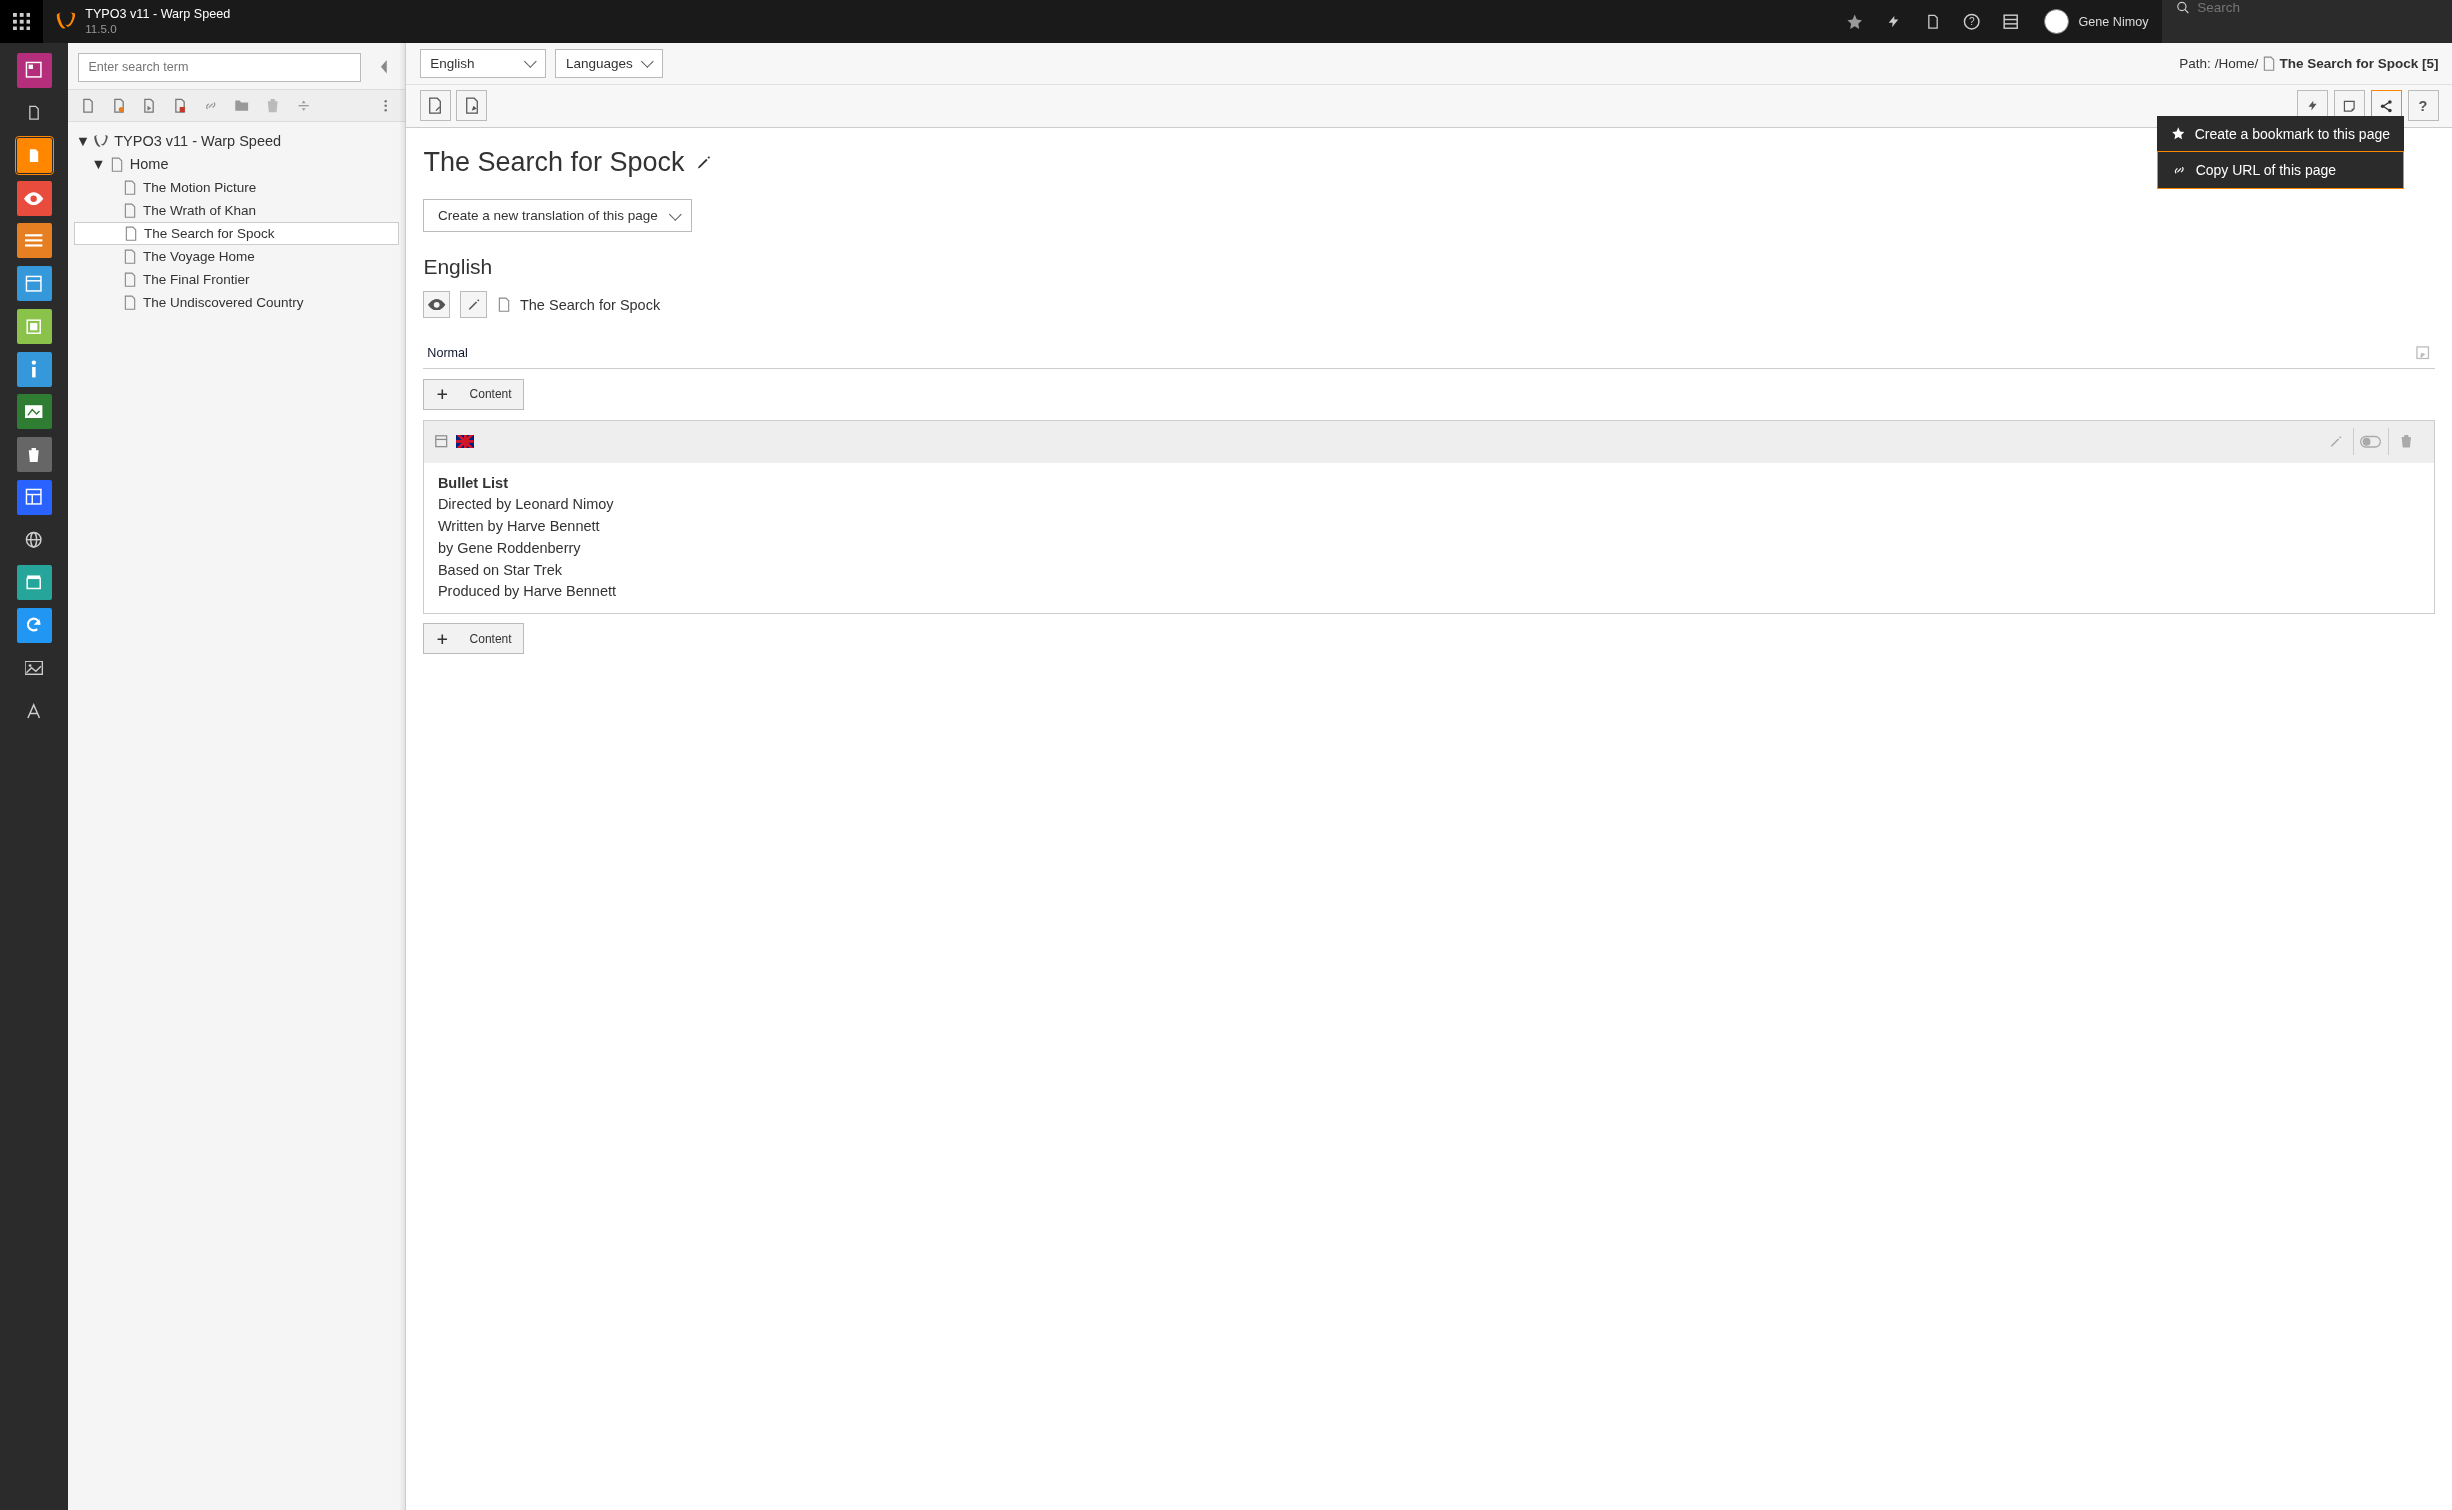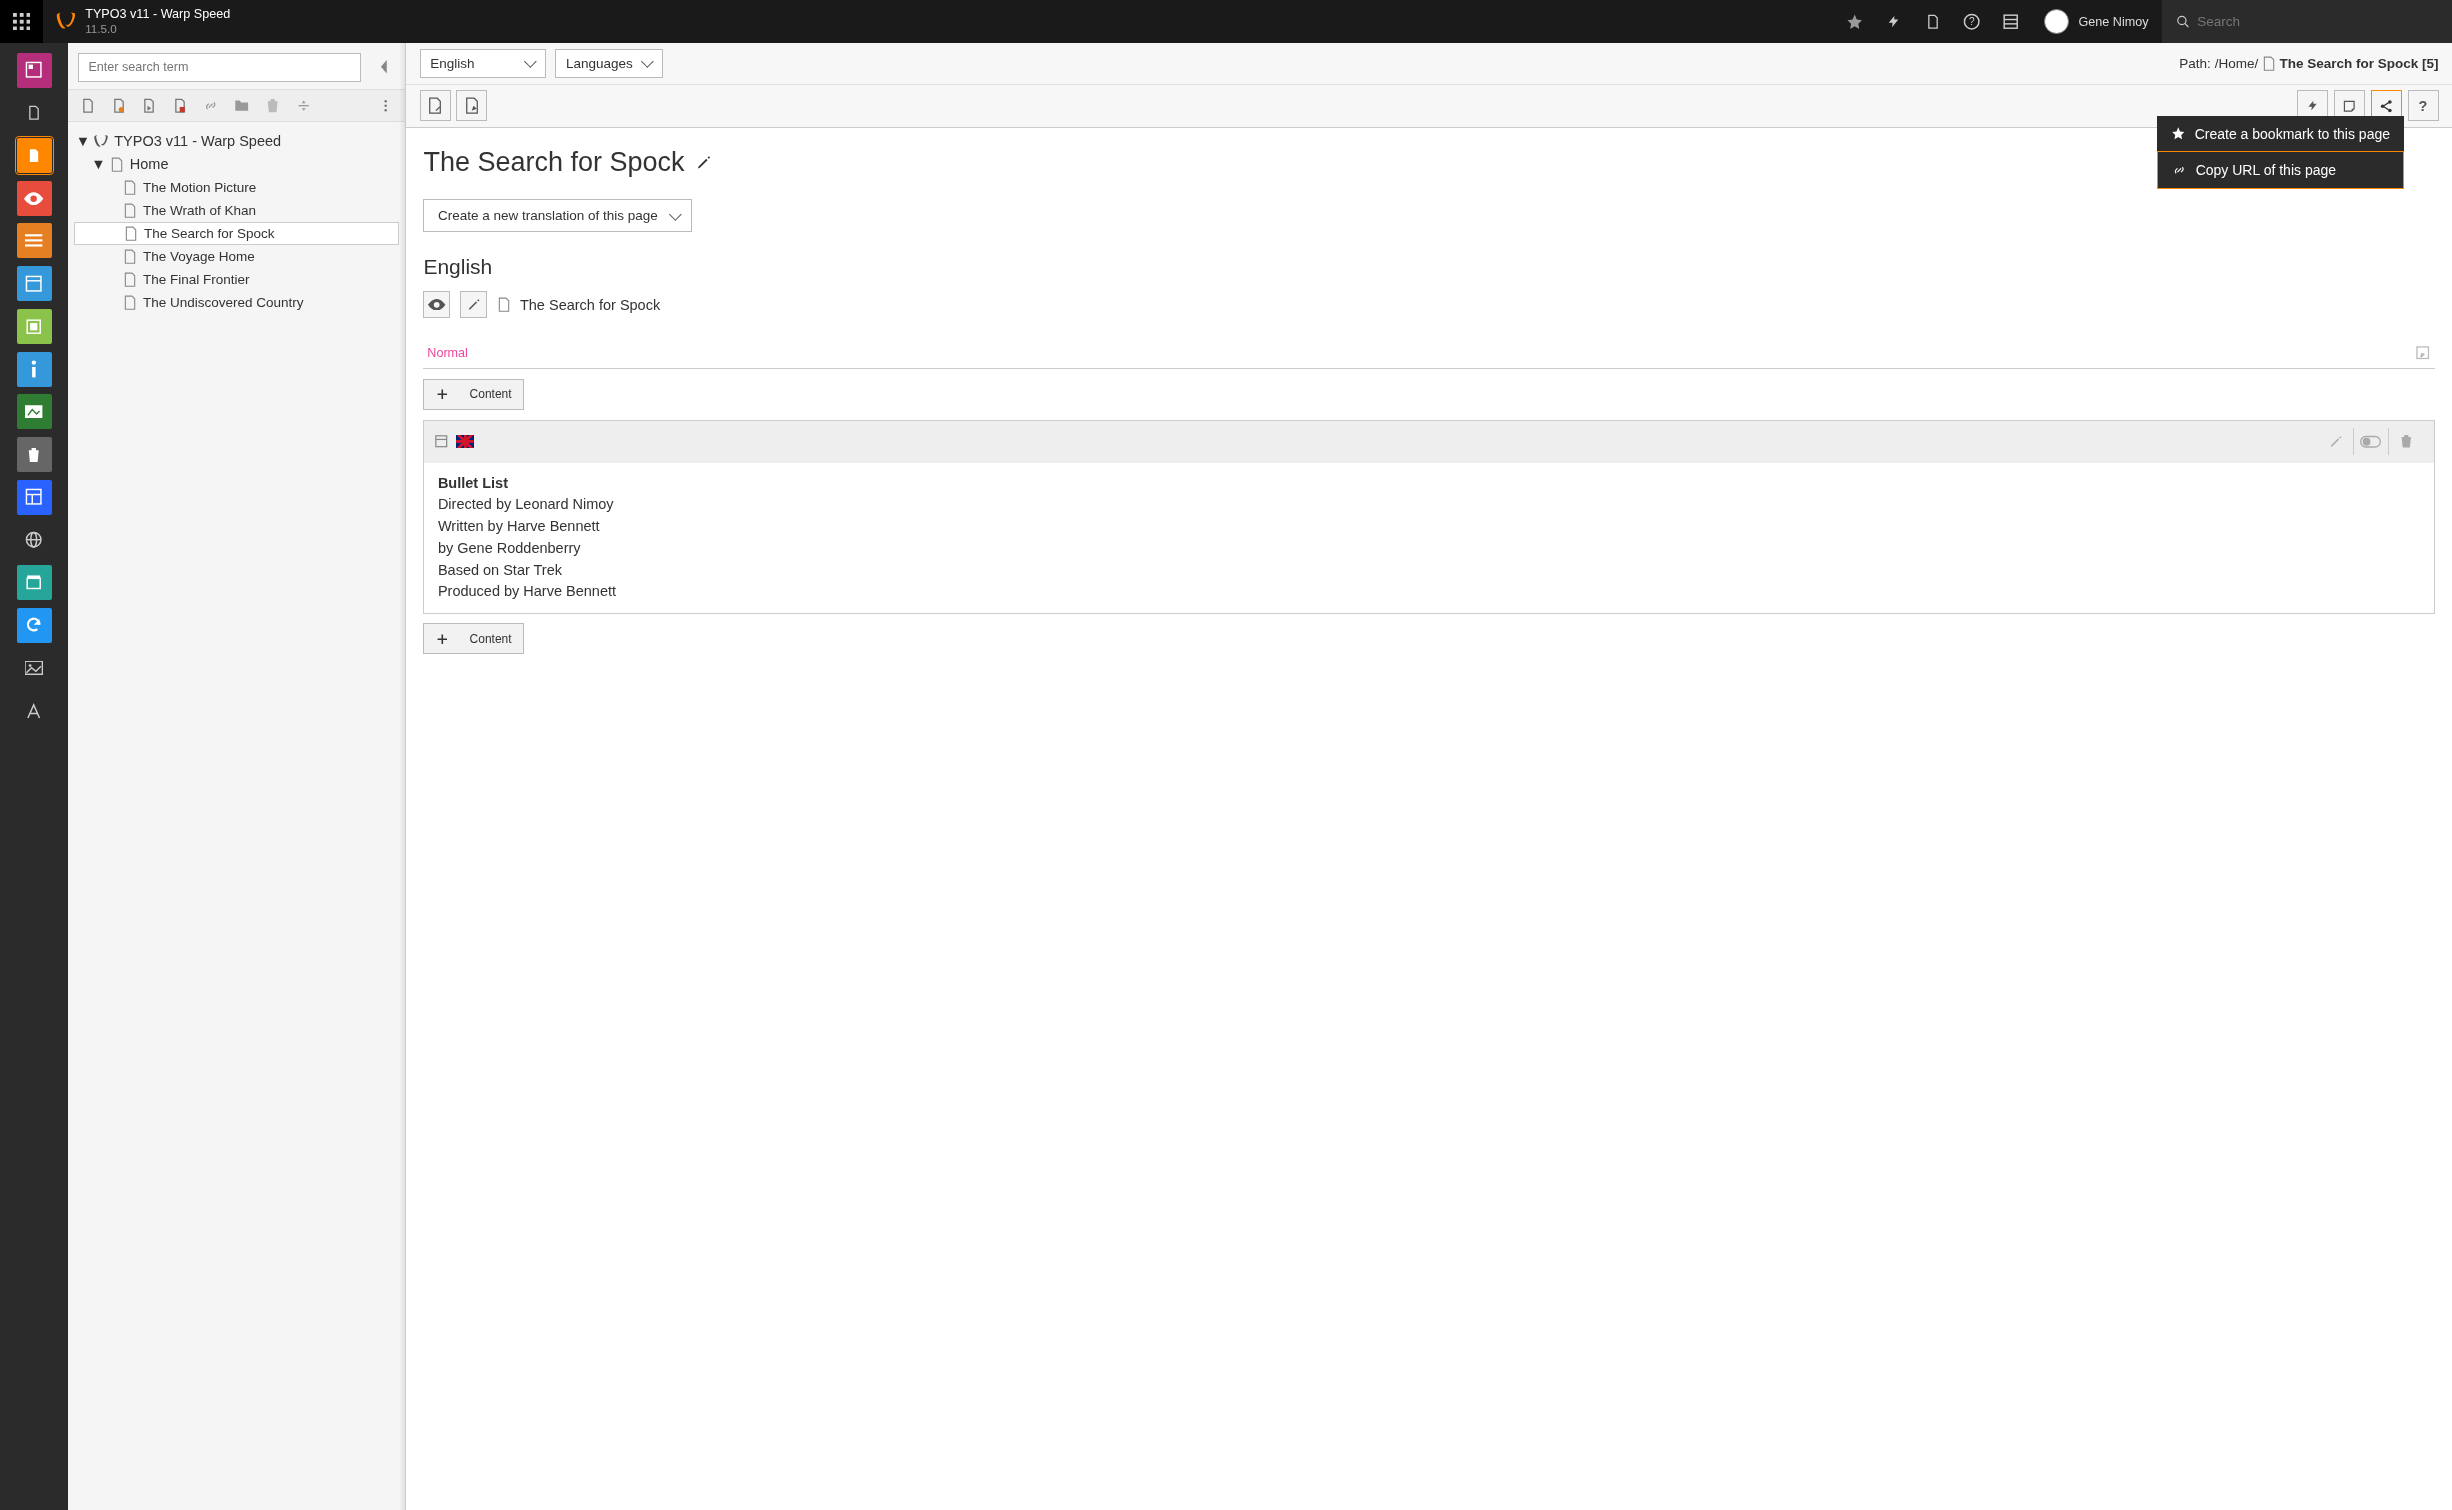--- a/index.html
+++ b/index.html
@@ -11,21 +11,21 @@
 .apps-icon { width: 43px; height: 43px; display: flex; align-items: center; justify-content: center; background: #000; }
 .logo-block { display: flex; align-items: center; padding: 0 11.6px; gap: 9.7px; }
 .logo-mark { width: 21px; height: 21px; }
 .logo-text { display: flex; flex-direction: column; line-height: 1.2; }
 .logo-title { color: #fff; font-size: 12.6px; }
 .logo-version { color: #999; font-size: 11.6px; }
 .topbar-right { margin-left: auto; display: flex; align-items: center; height: 100%; }
 .topbar-icon { width: 39px; height: 43px; display: flex; align-items: center; justify-content: center; color: #aaa; }
 .topbar-user { display: flex; align-items: center; gap: 9.7px; padding: 0 13.5px; color: #ddd; }
 .avatar { width: 25px; height: 25px; border-radius: 50%; background: #fff; border: 1.9px solid #777; }
-.topbar-search { display: flex; align-items: center; gap: 7.7px; background: #2b2b2b; height: 43px; padding: 0 13.5px; width: 290px; }
+.topbar-search { display: flex; align-items: flex-start; gap: 7.7px; background: #2b2b2b; height: 43px; padding: 0 13.5px; width: 290px; }
 .topbar-search input { background: transparent; border: none; color: #ccc; font-size: 13.5px; outline: none; width: 100%; }
 
 
 .shell { display: flex; height: calc(100vh - 43px); }
 
 
 .modulebar { width: 68px; background: #2b2b2b; display: flex; flex-direction: column; align-items: center; padding-top: 9.7px; gap: 7.7px; overflow-y: auto; }
 .mod { width: 35px; height: 35px; border-radius: 1.9px; display: flex; align-items: center; justify-content: center; color: #fff; }
 .mod.plain { background: transparent; color: #ccc; }
 .mod.active { outline: 1.9px solid #ff8700; outline-offset: 1px; }
@@ -69,21 +69,21 @@
 .dropdown-item.highlight { border: 1.9px solid #ff8700; text-align: center; }
 
 
 .body { padding: 19.3px 17.4px; overflow-y: auto; flex: 1; }
 .pagetitle { display: flex; align-items: center; gap: 11.6px; }
 .pagetitle h1 { font-size: 27px; font-weight: 400; }
 .trans-dropdown { margin-top: 21px; height: 33px; border: 1px solid #bbb; background: #fff; padding: 0 33px 0 13.5px; font-size: 13.5px; position: relative; display: inline-flex; align-items: center; }
 .trans-dropdown::after { content: ""; position: absolute; right: 11.6px; top: 50%; width: 7.7px; height: 7.7px; border-right: 1.4px solid #555; border-bottom: 1.4px solid #555; transform: translateY(-70%) rotate(45deg); }
 .lang-h2 { margin-top: 23px; font-size: 21px; font-weight: 400; }
 .lang-row { display: flex; align-items: center; gap: 9.7px; margin-top: 11.6px; font-size: 14.5px; }
-.col-hdr { display: flex; align-items: center; margin-top: 19.3px; border-bottom: 1px solid #ccc; padding: 7.7px 3.9px; color: #ec4899; }
+.col-hdr { display: flex; align-items: center; margin-top: 19.3px; border-bottom: 1px solid #ccc; padding: 7.7px 3.9px; color: #0f172a; }
 .col-hdr .colicon { margin-left: auto; color: #bbb; }
 .content-btn { display: inline-flex; align-items: center; gap: 21px; height: 31px; border: 1px solid #bbb; background: #f2f2f2; padding: 0 11.6px; font-size: 12px; margin-top: 9.7px; }
 .element { border: 1px solid #ccc; margin-top: 9.7px; }
 .element-hdr { background: #eee; padding: 7.7px 9.7px; display: flex; align-items: center; gap: 7.7px; }
 .element-hdr .actions { margin-left: auto; display: flex; gap: 0; }
 .element-hdr .actions .iconbtn { border-left: none; border-top: none; border-bottom: none; border-right: 1px solid #ccc; background: #eee; width: 35px; height: 27px; color: #aaa; }
 .element-hdr .actions .iconbtn:last-child { border-right: none; }
 .element-body { padding: 9.7px 13.5px; font-size: 14.5px; line-height: 1.5; }
 .element-body .ttl { font-weight: bold; }
 .flag-uk { width: 17.4px; height: 13.5px; background: linear-gradient(#cf142b,#cf142b) center/100% 2.9px no-repeat, linear-gradient(90deg,#cf142b,#cf142b) center/2.9px 100% no-repeat, linear-gradient(45deg, transparent 45%, #cf142b 45%, #cf142b 55%, transparent 55%), linear-gradient(-45deg, transparent 45%, #cf142b 45%, #cf142b 55%, transparent 55%), #00247d; border: 0; }

